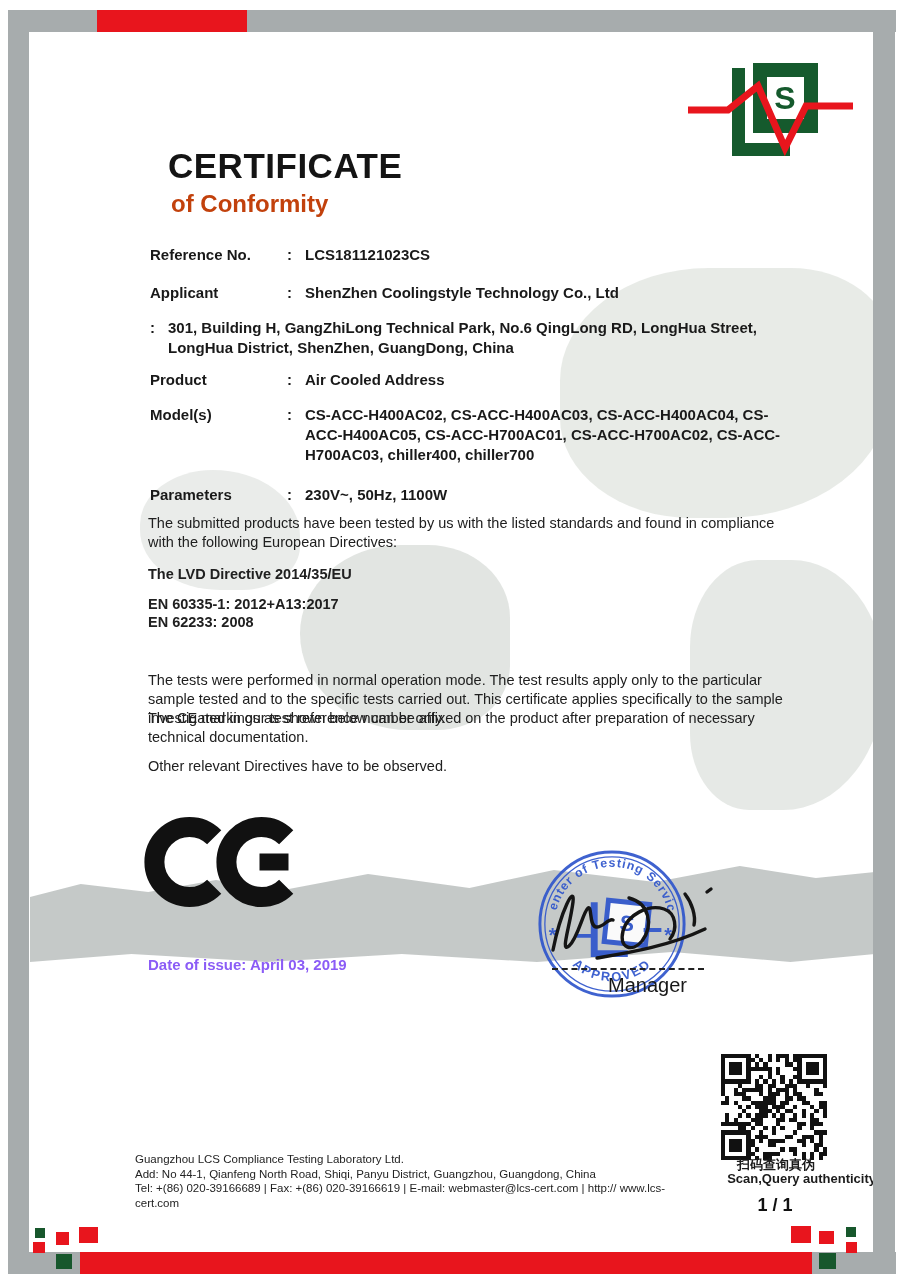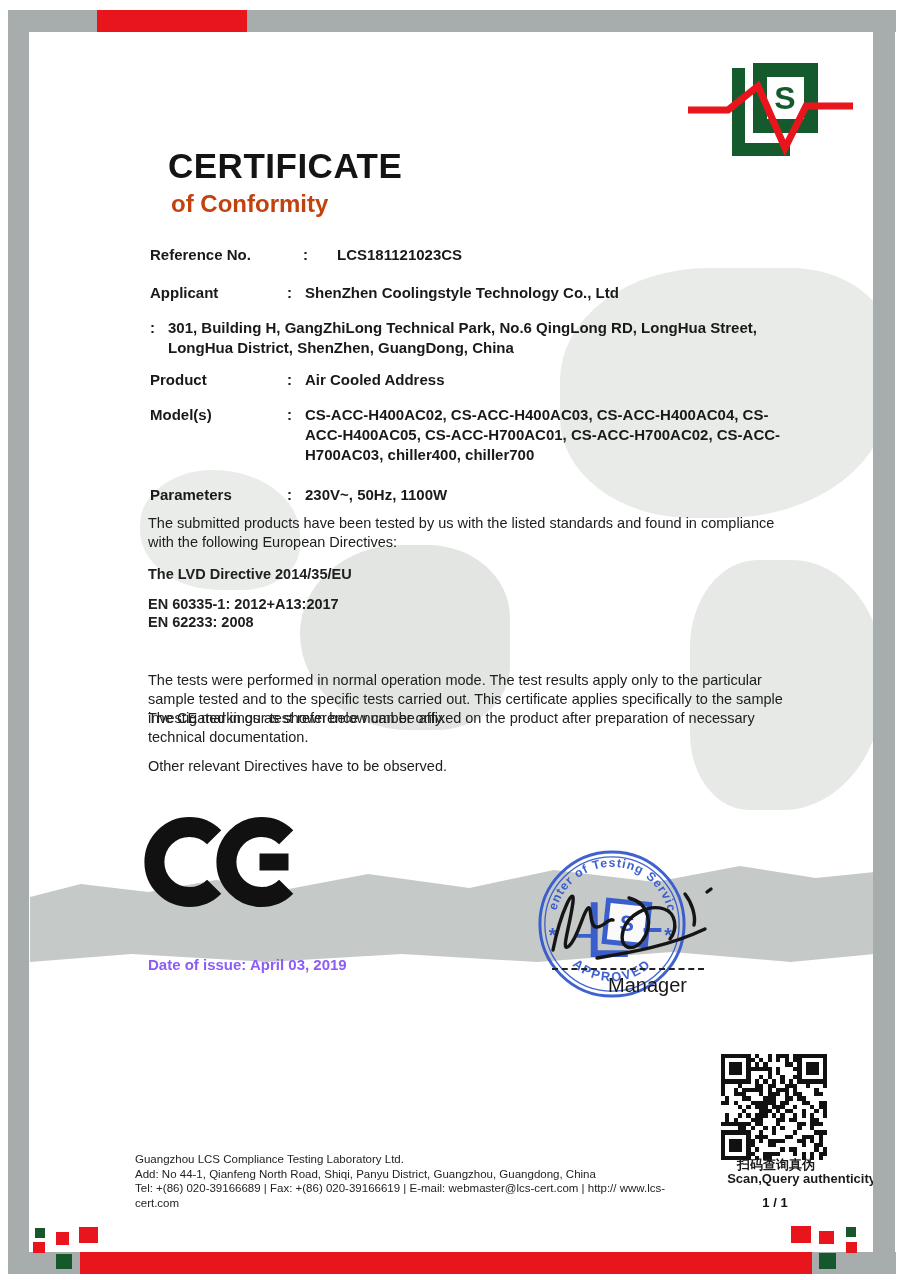--- a/index.html
+++ b/index.html
@@ -36,21 +36,21 @@
   
   .stamp{position:absolute;left:533px;top:845px;width:158px;height:158px;opacity:.92;}
   .sig{position:absolute;left:535px;top:868px;width:190px;height:110px;z-index:3;}
   .sig-line{position:absolute;left:552px;top:968px;width:152px;border-top:2px dashed #222;z-index:3;}
   .manager{position:absolute;left:608px;top:974px;font-size:20px;color:#181818;z-index:3;}
   
   .qr{position:absolute;left:721px;top:1054px;width:106px;height:106px;}
   .qr-cap{position:absolute;left:676px;width:200px;text-align:center;font-weight:bold;color:#1b1b1b;}
   .cap-zh{top:1156px;font-size:13px;}
   .cap-en{top:1171px;font-size:13px;text-align:right;}
-  .pageno{position:absolute;left:700px;top:1195px;width:150px;text-align:center;font-size:13px;font-weight:bold;color:#111;}
+  .pageno{position:absolute;left:700px;top:1195px;width:150px;text-align:center;font-size:18px;font-weight:bold;color:#111;}
   
   .footer{position:absolute;left:135px;top:1152px;width:560px;font-size:11.5px;line-height:14.5px;color:#232323;}
 </style>
 </head>
 <body>
 
 <div class="page">
 
   <div class="wm" style="left:560px;top:268px;width:330px;height:250px;background:#dbe0da;opacity:.65;border-radius:45% 30% 50% 40%;"></div>
   <div class="wm" style="left:300px;top:545px;width:210px;height:185px;background:#cbcfcb;opacity:.55;border-radius:55% 45% 40% 60%;"></div>
@@ -86,21 +86,21 @@
       <rect x="65" y="5" width="65" height="70" fill="#155a2d"></rect>
       <rect x="79" y="19" width="37" height="42" fill="#ffffff"></rect>
       <text x="97" y="51" font-size="32" font-weight="bold" fill="#155a2d" text-anchor="middle" font-family="Liberation Sans, sans-serif">S</text>
       <polyline points="0,52 40,52 70,28 97,90 118,48 165,48" fill="none" stroke="#e8151d" stroke-width="7"></polyline>
     </svg>
 
     <div class="title-main">CERTIFICATE</div>
     <div class="title-sub">of Conformity</div>
 
     <div class="fields">
-      <div class="frow" style="margin-bottom:18px;gap:16px;">
+      <div class="frow" style="margin-bottom:18px;">
         <span class="flabel">Reference No.</span>
         <span class="fcolon">:</span>
         <span class="fvalue">LCS181121023CS</span>
       </div>
       <div class="frow" style="margin-bottom:15px;">
         <span class="flabel">Applicant</span>
         <span class="fcolon">:</span>
         <span class="fvalue">ShenZhen Coolingstyle Technology Co., Ltd</span>
       </div>
       <div class="frow" style="margin-bottom:12px;">

